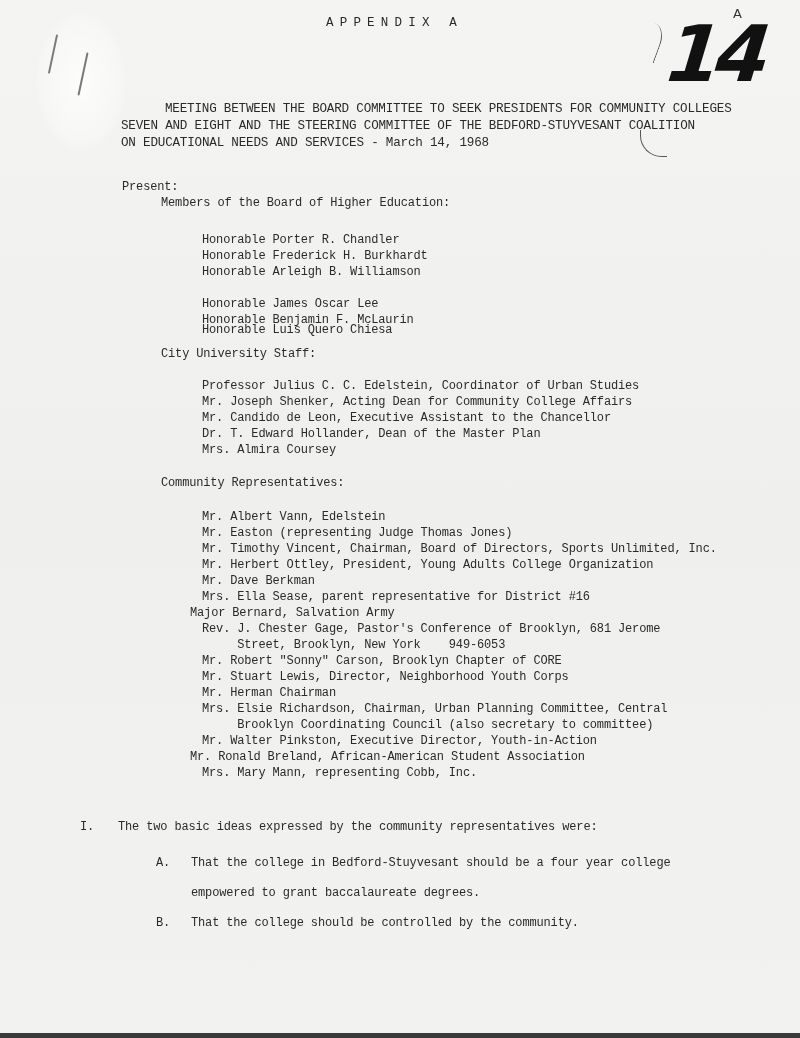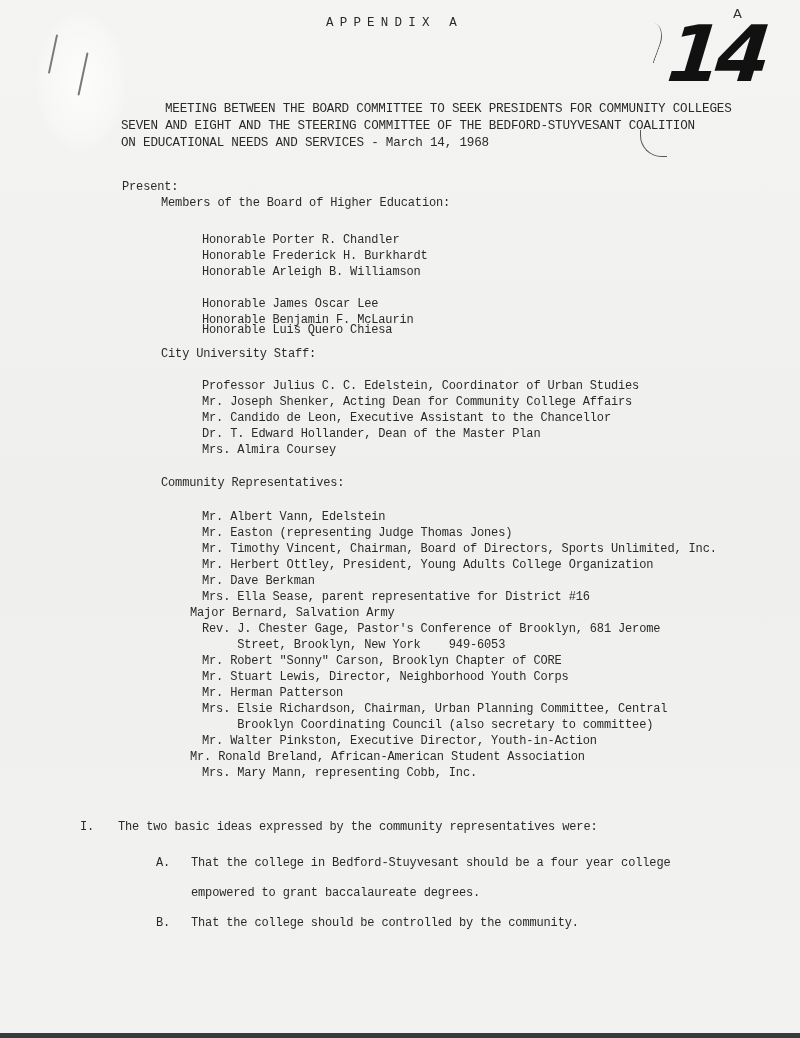--- a/index.html
+++ b/index.html
@@ -76,21 +76,21 @@
     <div class="t" style="left:202px;top:525px;">Mr. Easton (representing Judge Thomas Jones)</div>
     <div class="t" style="left:202px;top:541px;text-align:center;">Mr. Timothy Vincent, Chairman, Board of Directors, Sports Unlimited, Inc.</div>
     <div class="t" style="left:202px;top:557px;text-align:center;">Mr. Herbert Ottley, President, Young Adults College Organization</div>
     <div class="t" style="left:202px;top:573px;">Mr. Dave Berkman</div>
     <div class="t" style="left:202px;top:589px;">Mrs. Ella Sease, parent representative for District #16</div>
     <div class="t" style="left:190px;top:605px;">Major Bernard, Salvation Army</div>
     <div class="t" style="left:202px;top:621px;">Rev. J. Chester Gage, Pastor's Conference of Brooklyn, 681 Jerome</div>
     <div class="t" style="left:202px;top:637px;">     Street, Brooklyn, New York    949-6053</div>
     <div class="t" style="left:202px;top:653px;">Mr. Robert "Sonny" Carson, Brooklyn Chapter of CORE</div>
     <div class="t" style="left:202px;top:669px;">Mr. Stuart Lewis, Director, Neighborhood Youth Corps</div>
-    <div class="t" style="left:202px;top:685px;">Mr. Herman Patterson</div>
+    <div class="t" style="left:202px;top:685px;">Mr. Herman Chairman</div>
     <div class="t" style="left:202px;top:701px;">Mrs. Elsie Richardson, Chairman, Urban Planning Committee, Central</div>
     <div class="t" style="left:202px;top:717px;">     Brooklyn Coordinating Council (also secretary to committee)</div>
     <div class="t" style="left:202px;top:733px;">Mr. Walter Pinkston, Executive Director, Youth-in-Action</div>
     <div class="t" style="left:190px;top:749px;">Mr. Ronald Breland, African-American Student Association</div>
     <div class="t" style="left:202px;top:765px;">Mrs. Mary Mann, representing Cobb, Inc.</div>
   </div>
 
   <div>
     <div class="t" style="left:80px;top:819px;">I.</div>
     <div class="t" style="left:118px;top:819px;">The two basic ideas expressed by the community representatives were:</div>

